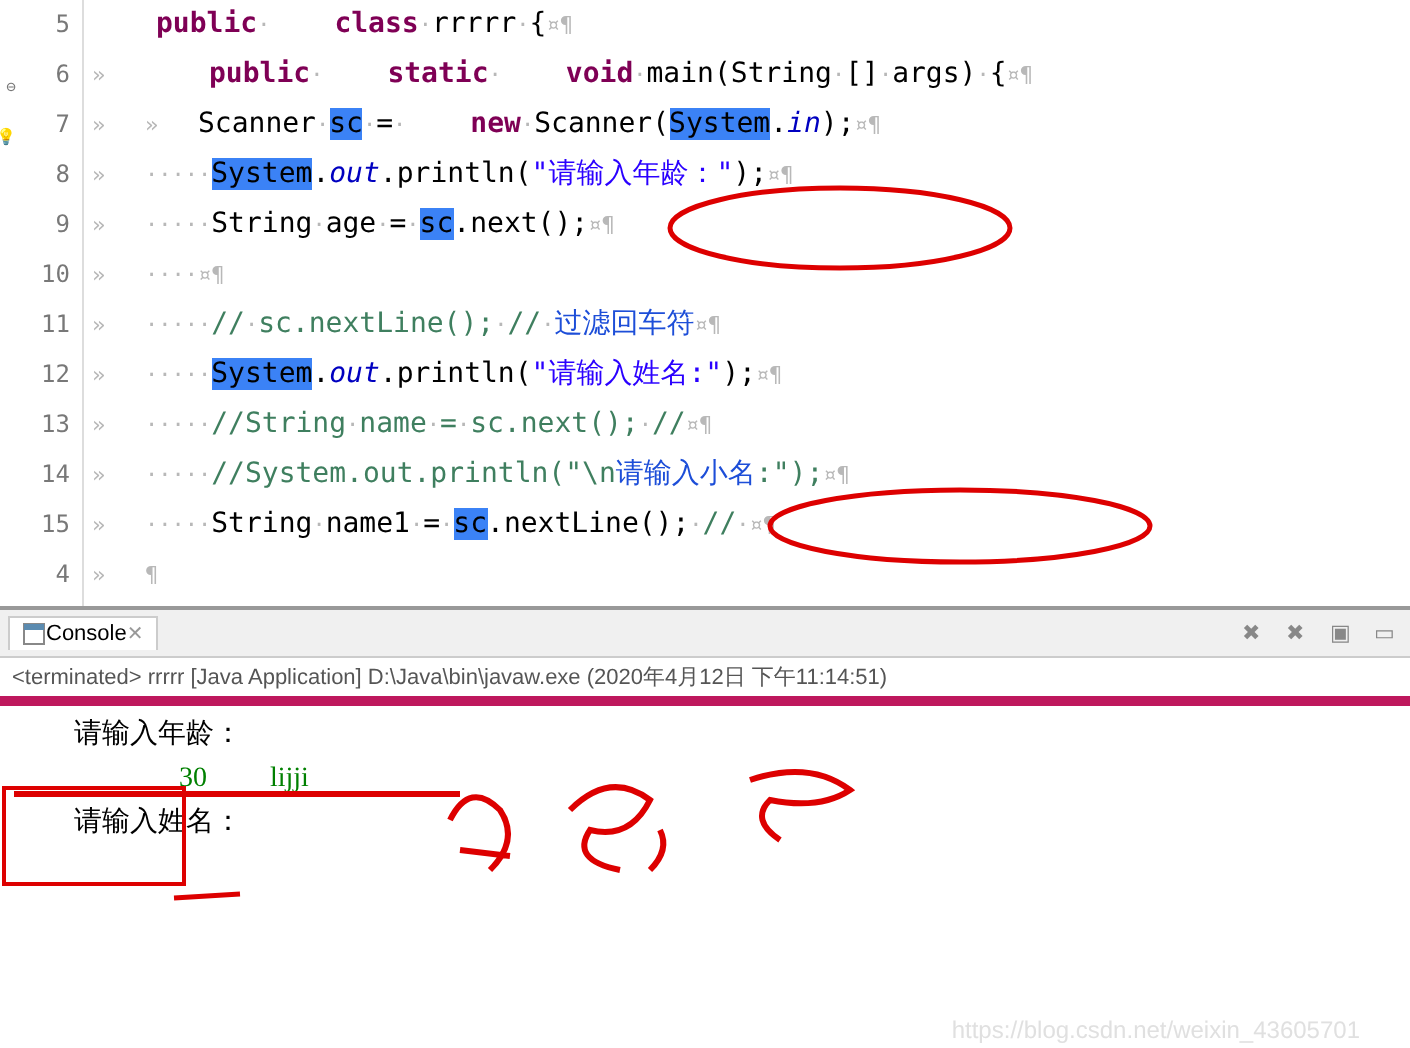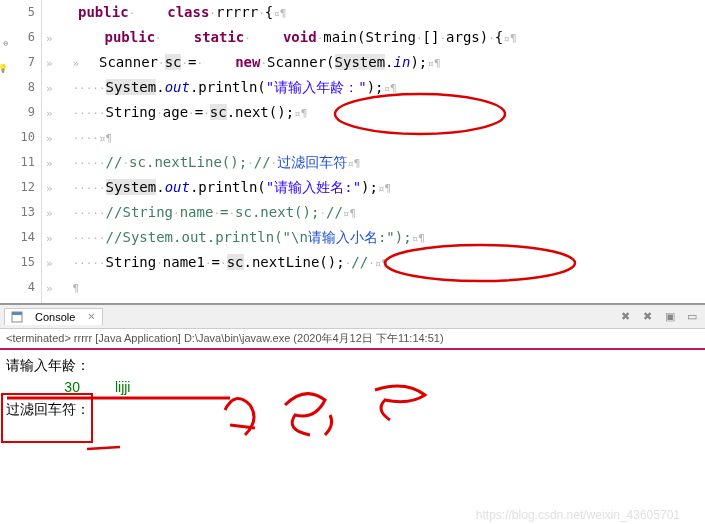--- a/index.html
+++ b/index.html
@@ -45,62 +45,63 @@
       white-space: pre;
       position: relative;
     }
     .code-line { height: 25px; }
     .kw { color: #7f0055; font-weight: bold; margin-left: 32px; }
     .str { color: #2a00ff; }
     .comment { color: #3f7f5f; }
     .comment-cn { color: #1d4ed8; }
     .field { color: #0000c0; font-style: italic; }
     .ws { color: #b8b8b8; font-size: 11px; }
-    .highlight { background: #e5e5e5; }
+    .highlight { background: #3b82f6; }
     .type { color: #000; }
     
     .console-pane {
       height: 219px;
       background: #fff;
     }
     .console-tabs {
       height: 24px;
       background: #f0f0f0;
       border-bottom: 1px solid #ccc;
       display: flex;
       align-items: center;
       padding: 0 4px;
       font-family: Tahoma, sans-serif;
       font-size: 11px;
     }
     .console-tab {
       display: flex;
       align-items: flex-start;
-      gap: 12px;
+      gap: 0;
       padding: 2px 6px;
       background: #fff;
       border: 1px solid #ccc;
       border-bottom: none;
     }
     .console-icon { width: 12px; height: 12px; }
     .console-toolbar { margin-left: auto; display: flex; gap: 8px; }
     .toolbar-btn { width: 14px; height: 14px; cursor: pointer; color: #888; }
     .console-info {
       padding: 2px 6px;
       font-family: Tahoma, sans-serif;
       font-size: 11px;
       color: #555;
-      border-bottom: 2px solid #be185d;
+      border-bottom: 5px solid #be185d;
     }
     .console-output {
       padding: 4px 6px;
-      font-family: Liberation Sans, sans-serif;
+      font-family: Liberation Serif, serif;
       font-size: 14px;
       line-height: 22px;
       position: relative;
+      margin-left: 31px;
     }
     .out-green { color: #008000; }
     
     .watermark {
       position: absolute;
       right: 25px;
       bottom: 2px;
       color: #e0e0e0;
       font-size: 12px;
       font-family: sans-serif;
@@ -144,21 +145,21 @@
       <span class="toolbar-btn">✖</span>
       <span class="toolbar-btn">✖</span>
       <span class="toolbar-btn">▣</span>
       <span class="toolbar-btn">▭</span>
     </div>
   </div>
   <div class="console-info">&lt;terminated&gt; rrrrr [Java Application] D:\Java\bin\javaw.exe (2020年4月12日 下午11:14:51)</div>
   <div class="console-output" id="conout">
       <div class="" style="white-space: pre;">请输入年龄：</div>
       <div class="out-green" style="white-space: pre;">               30         lijji</div>
-      <div class="" style="white-space: pre;">过滤回车符：</div>
+      <div class="" style="white-space: pre;">请输入姓名：</div>
     </div>
 </div>
 
 <div class="red-annot" style="left:330px;top:96px">
   <svg width="190" height="60">
       <ellipse cx="90" cy="18" rx="85" ry="20" fill="none" stroke="#d00" stroke-width="2.5"></ellipse>
     </svg>
 </div>
 <div class="red-annot" style="left:380px;top:245px">
   <svg width="210" height="50">

